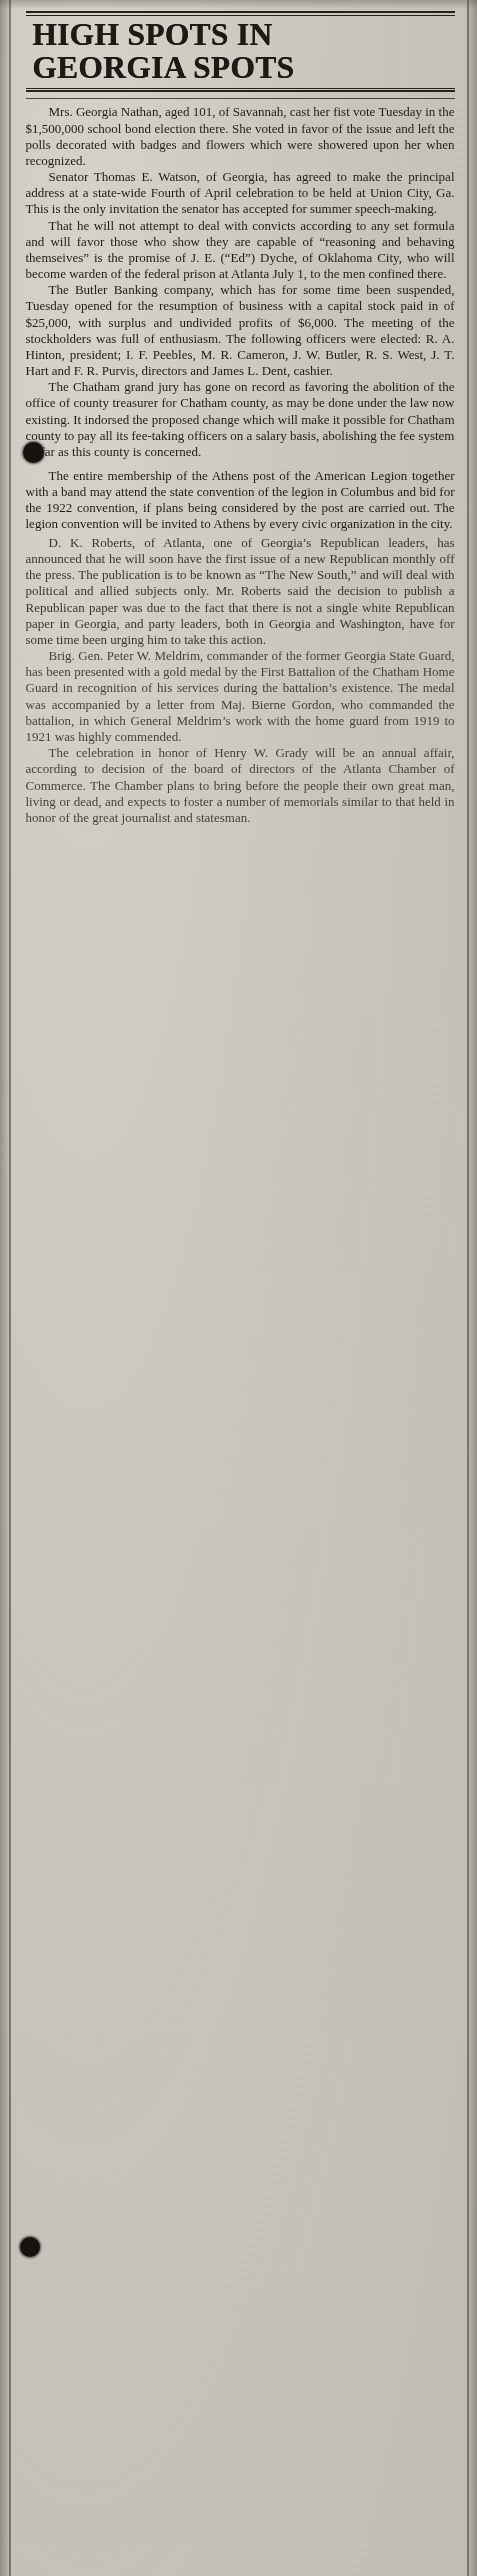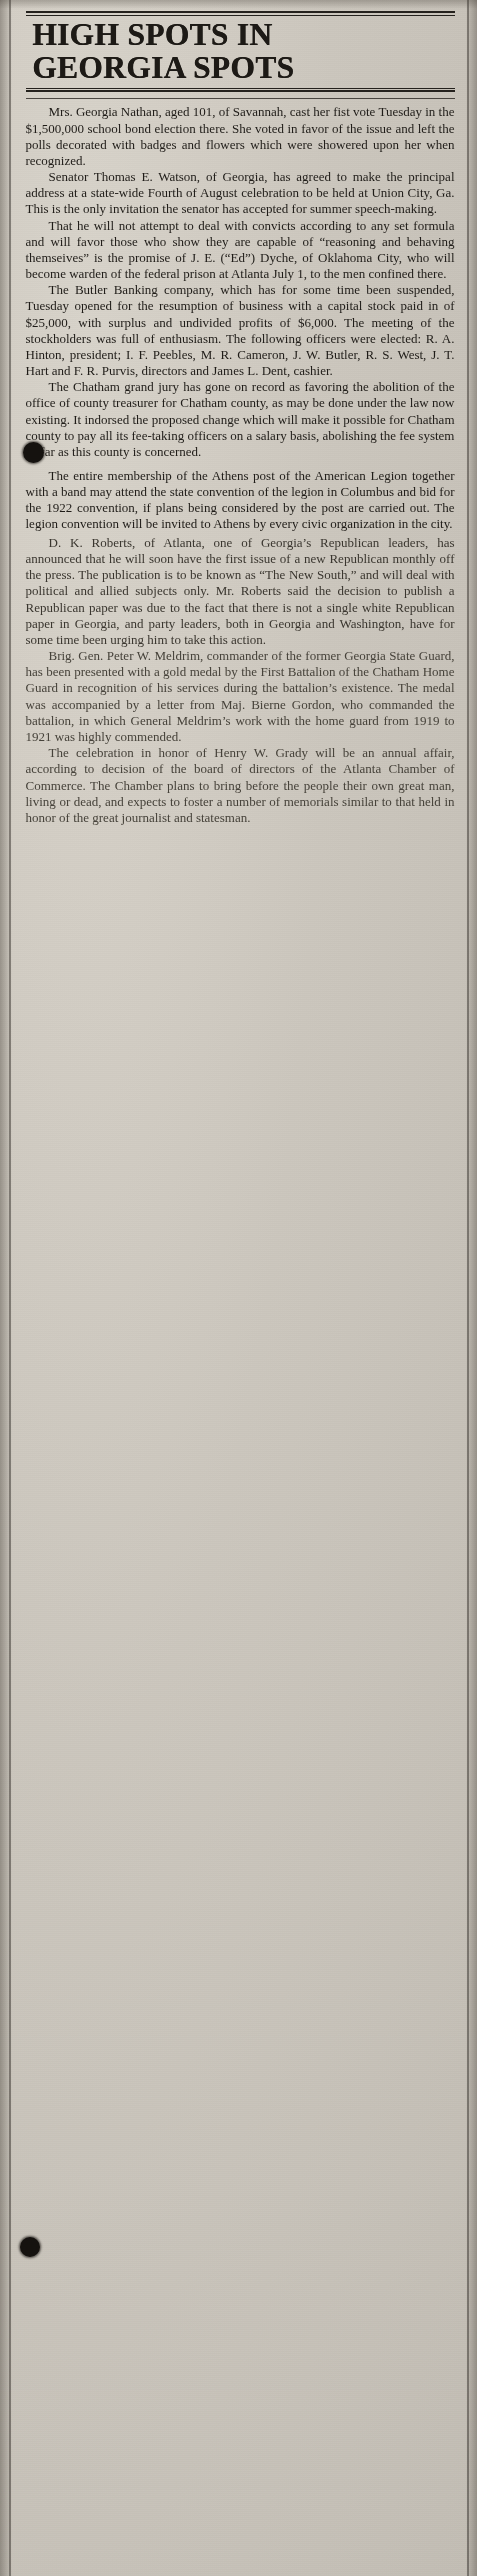--- a/index.html
+++ b/index.html
@@ -156,21 +156,21 @@
       <h1 class="headline">
         <span>HIGH SPOTS IN</span>
         <span class="line2">GEORGIA SPOTS</span>
       </h1>
     </div>
 
     <div class="rule-thin"></div>
 
     <div class="body">
       <p>Mrs. Georgia Nathan, aged 101, of Savannah, cast her fist vote Tuesday in the $1,500,000 school bond election there. She voted in favor of the issue and left the polls decorated with badges and flowers which were showered upon her when recognized.</p>
-      <p>Senator Thomas E. Watson, of Georgia, has agreed to make the principal address at a state-wide Fourth of August celebration to be held at Union City, Ga. This is the only invitation the senator has accepted for summer speech-making.</p>
+      <p>Senator Thomas E. Watson, of Georgia, has agreed to make the principal address at a state-wide Fourth of April celebration to be held at Union City, Ga. This is the only invitation the senator has accepted for summer speech-making.</p>
       <p>That he will not attempt to deal with convicts according to any set formula and will favor those who show they are capable of “reasoning and behaving themseives” is the promise of J. E. (“Ed”) Dyche, of Oklahoma City, who will become warden of the federal prison at Atlanta July 1, to the men confined there.</p>
       <p>The Butler Banking company, which has for some time been suspended, Tuesday opened for the resumption of business with a capital stock paid in of $25,000, with surplus and undivided profits of $6,000. The meeting of the stockholders was full of enthusiasm. The following officers were elected: R. A. Hinton, president; I. F. Peebles, M. R. Cameron, J. W. Butler, R. S. West, J. T. Hart and F. R. Purvis, directors and James L. Dent, cashier.</p>
       <p>The Chatham grand jury has gone on record as favoring the abolition of the office of county treasurer for Chatham county, as may be done under the law now existing. It indorsed the proposed change which will make it possible for Chatham county to pay all its fee-taking officers on a salary basis, abolishing the fee system so far as this county is concerned.</p>
       <div class="spacer-sm"></div>
       <p>The entire membership of the Athens post of the American Legion together with a band may attend the state convention of the legion in Columbus and bid for the 1922 convention, if plans being considered by the post are carried out. The legion convention will be invited to Athens by every civic organization in the city.</p>
       <div class="spacer-xs"></div>
       <p class="fade-1">D. K. Roberts, of Atlanta, one of Georgia’s Republican leaders, has announced that he will soon have the first issue of a new Republican monthly off the press. The publication is to be known as “The New South,” and will deal with political and allied subjects only. Mr. Roberts said the decision to publish a Republican paper was due to the fact that there is not a single white Republican paper in Georgia, and party leaders, both in Georgia and Washington, have for some time been urging him to take this action.</p>
       <p class="fade-2">Brig. Gen. Peter W. Meldrim, commander of the former Georgia State Guard, has been presented with a gold medal by the First Battalion of the Chatham Home Guard in recognition of his services during the battalion’s existence. The medal was accompanied by a letter from Maj. Bierne Gordon, who commanded the battalion, in which General Meldrim’s work with the home guard from 1919 to 1921 was highly commended.</p>
       <p class="fade-2">The celebration in honor of Henry W. Grady will be an annual affair, according to decision of the board of directors of the Atlanta Chamber of Commerce. The Chamber plans to bring before the people their own great man, living or dead, and expects to foster a number of memorials similar to that held in honor of the great journalist and statesman.</p>
     </div>

